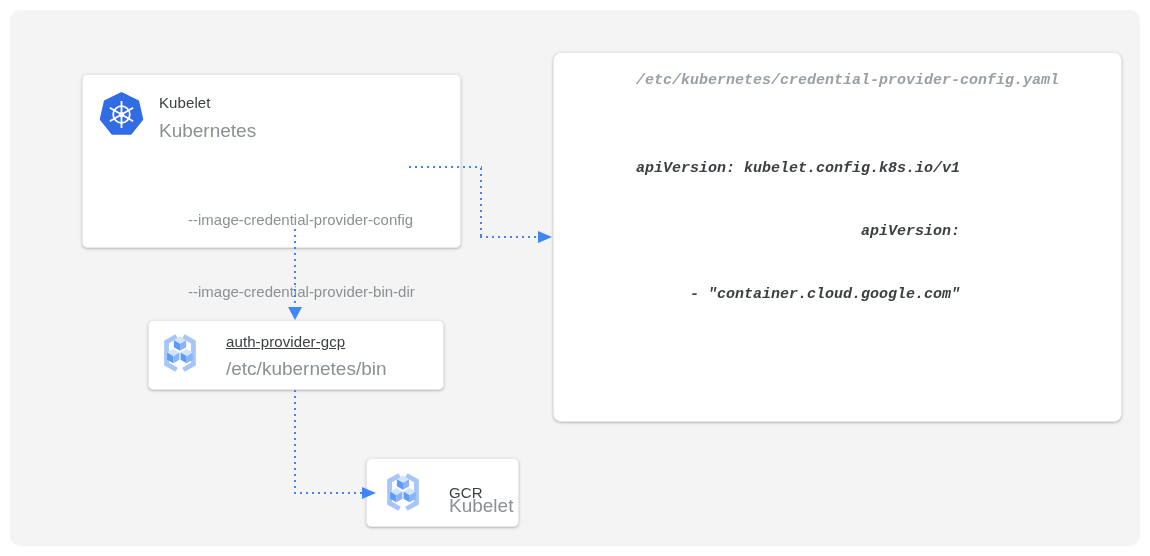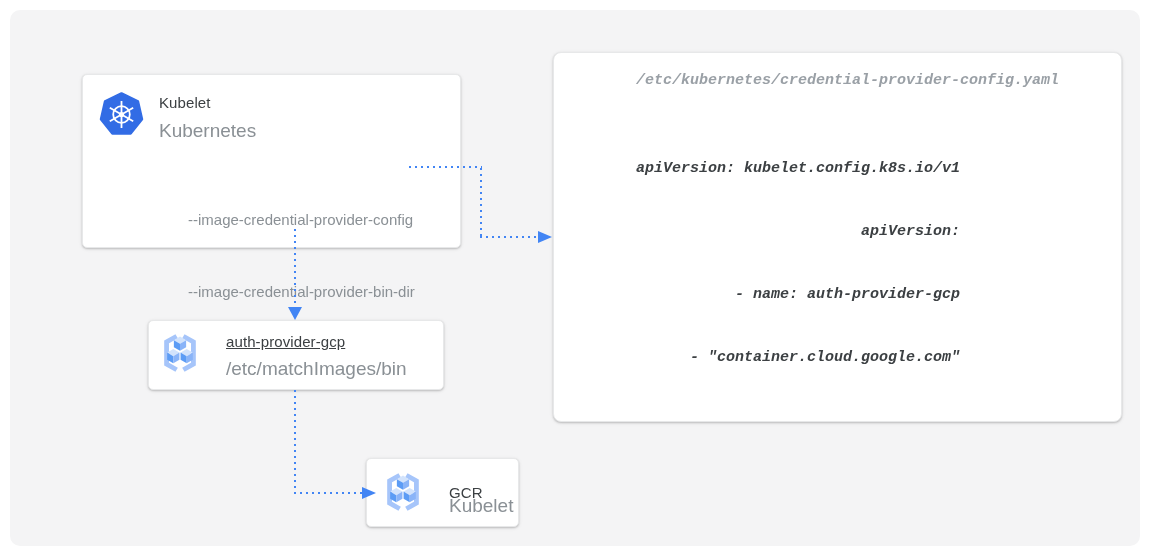--- a/index.html
+++ b/index.html
@@ -114,39 +114,38 @@
       </div>
     </div>
 
     <div class="card auth-card">
       <span class="abs" style="left:8px;top:9px;width:46px;height:46px;">
         <svg width="46" height="46">
             <use href="#sym-gcr"></use>
           </svg>
       </span>
       <div class="abs node-title" style="left:77px;top:12px;text-decoration:underline;">auth-provider-gcp</div>
-      <div class="abs node-sub" style="left:77px;top:37px;">/etc/matchImages/bin</div>
+      <div class="abs node-sub" style="left:77px;top:37px;">/etc/kubernetes/bin</div>
     </div>
 
     <div class="card gcr-card">
       <span class="abs" style="left:13px;top:10px;width:46px;height:46px;">
         <svg width="46" height="46">
             <use href="#sym-gcr"></use>
           </svg>
       </span>
       <div class="abs node-title" style="left:82px;top:25px;text-align:center;">GCR</div>
       <div class="abs node-sub" style="left:82px;top:36px;">Kubelet</div>
     </div>
 
     <div class="card yaml-card">
       <div class="code-path">/etc/kubernetes/credential-provider-config.yaml</div>
       <div class="code-block">
         <div>apiVersion: kubelet.config.k8s.io/v1</div>
         <div>apiVersion:</div>
-        <div>- name: auth-provider-gcp</div>
         <div>  - "container.cloud.google.com"</div>
         
         
         
         
         
         
         
       </div>
     </div>

